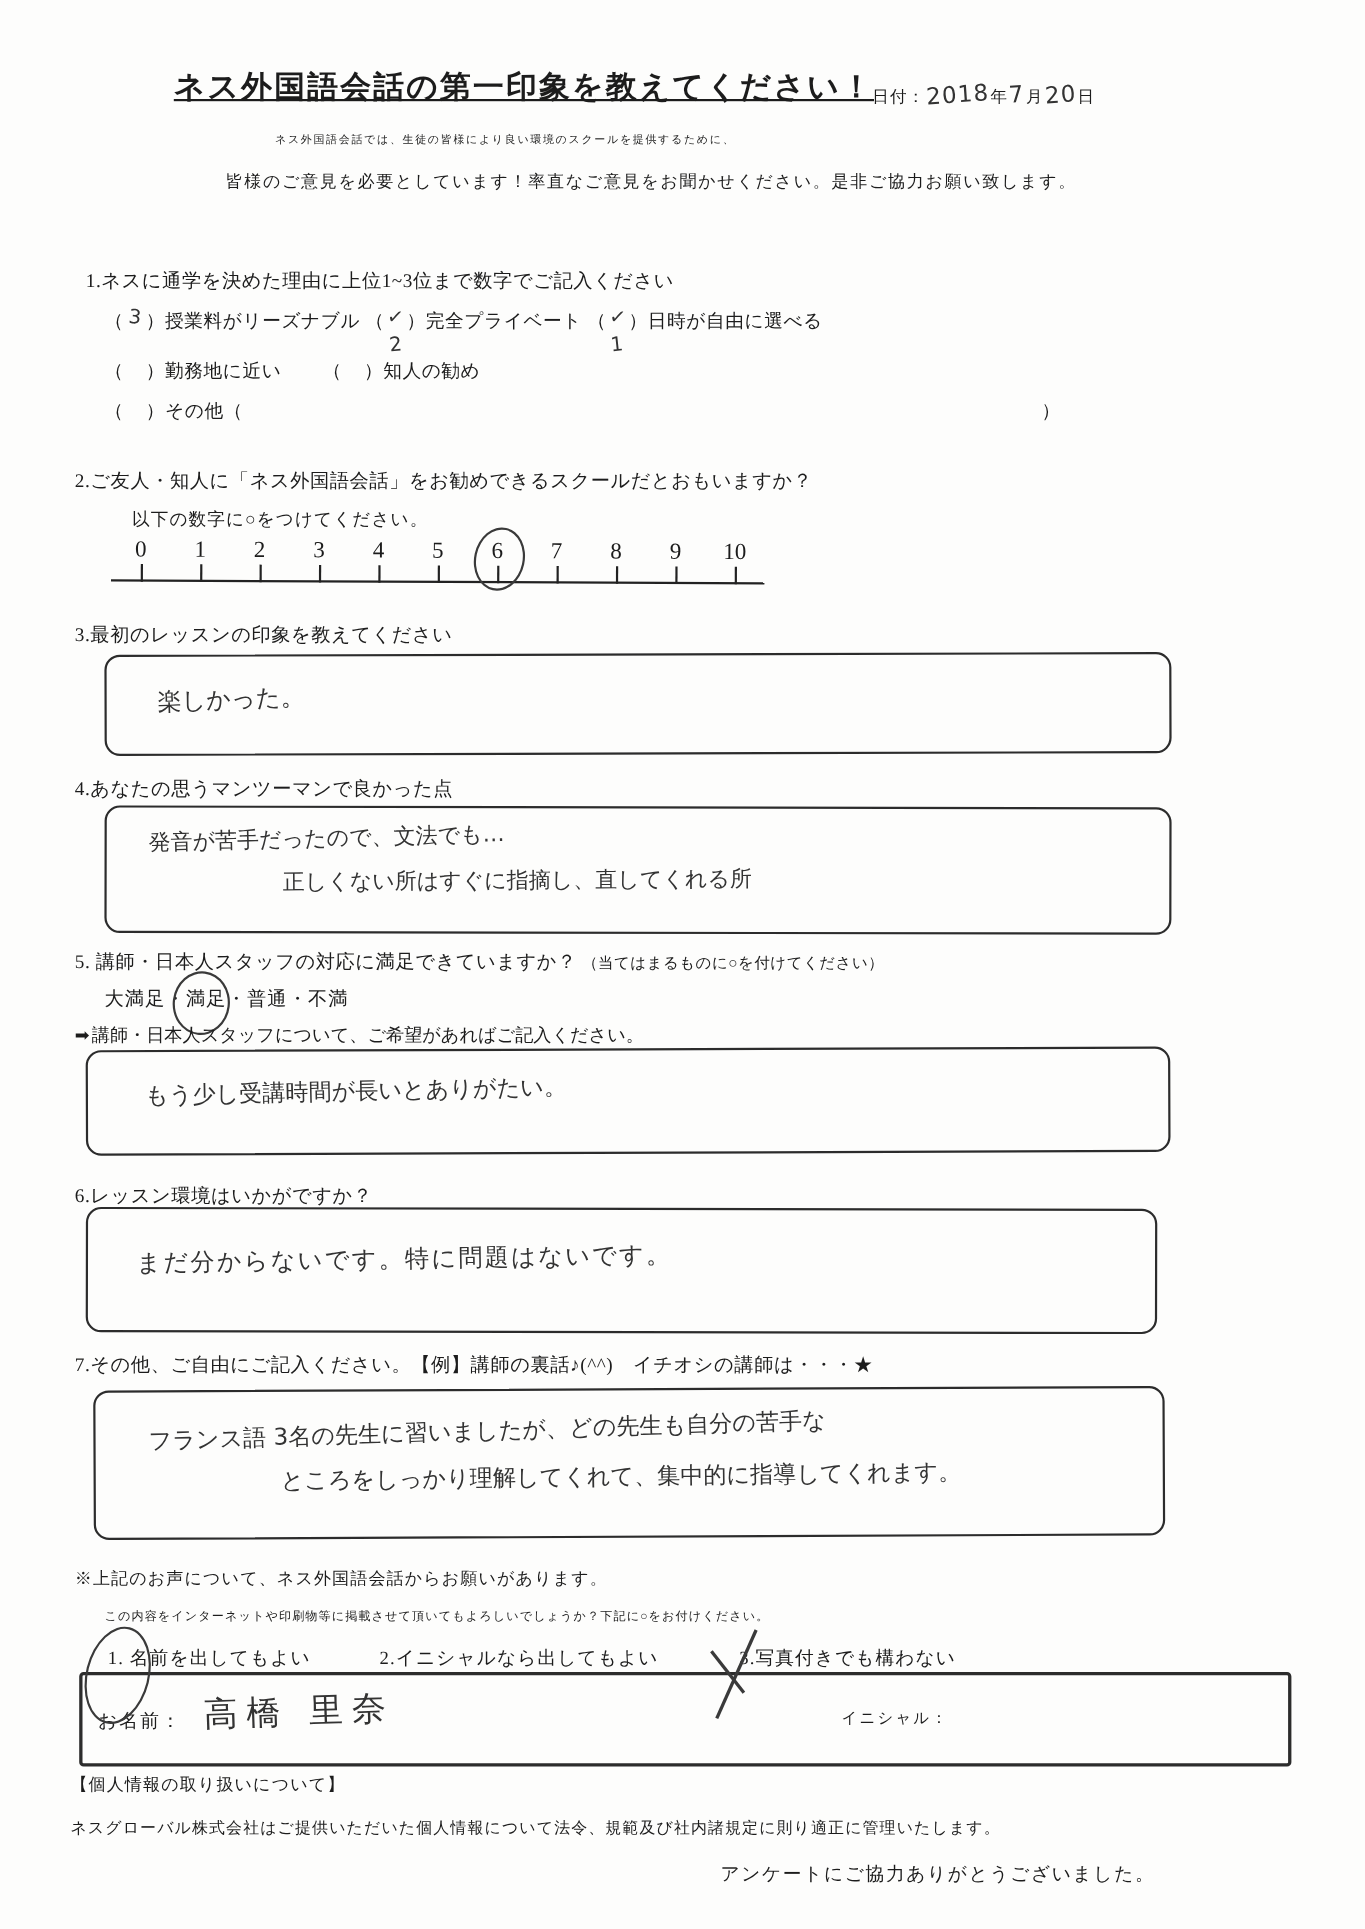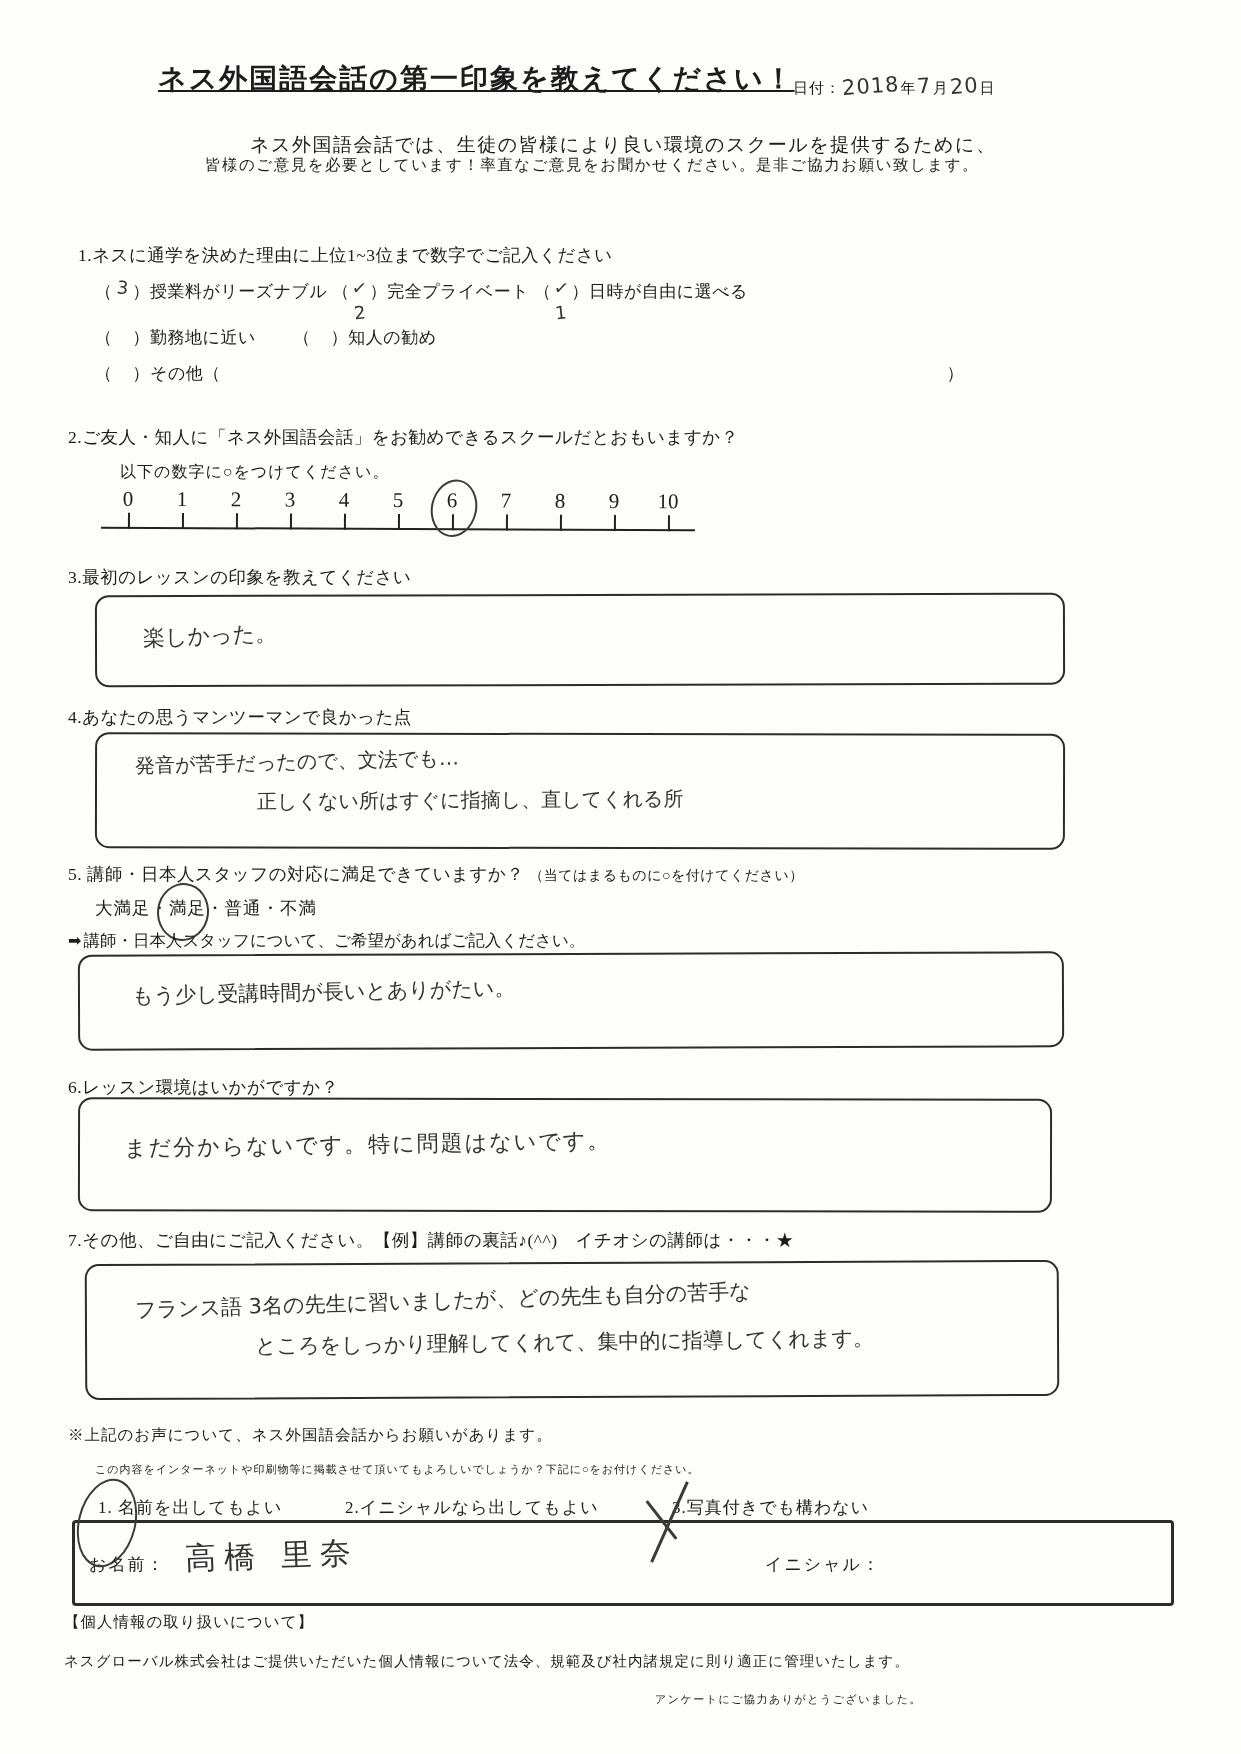--- a/index.html
+++ b/index.html
@@ -7,21 +7,21 @@
     width:1241px;height:1754px;position:relative;overflow:hidden;
     background:#fdfdfc;color:#1c1c1c;
     font-family:"Liberation Serif",serif;
   }
   .abs{position:absolute;}
   .hand{font-family:"DejaVu Sans",sans-serif;color:#333;display:inline-block;}
   
   .title{left:158px;top:60px;font-size:28px;font-weight:bold;letter-spacing:2px;text-decoration:underline;}
   .datefield{left:793px;top:74px;font-size:15px;letter-spacing:1px;white-space:nowrap;}
   .datefield .hand{font-size:21px;transform:rotate(-4deg);margin:0 1px;}
-  .intro1{left:250px;top:120px;font-size:19px;letter-spacing:1.5px;margin-top:12px;}
+  .intro1{left:250px;top:120px;font-size:10px;letter-spacing:1.5px;}
   .intro2{left:205px;top:155px;font-size:15.5px;letter-spacing:1.5px;}
   
   .qhead{font-size:17.5px;letter-spacing:0.5px;white-space:nowrap;}
   .qnote{font-size:14px;}
   
   .q1head{left:78px;top:243px;}
   .optrow{font-size:17px;white-space:nowrap;letter-spacing:0.5px;}
   .q1r1{left:95px;top:280px;}
   .q1r2{left:95px;top:326px;}
   .q1r3{left:95px;top:362px;}
@@ -73,26 +73,26 @@
   .po2{left:345px;}
   .po3{left:672px;}
   .c1{left:78px;top:1478px;width:54px;height:86px;transform:rotate(14deg);z-index:3;}
   .xbar{position:absolute;background:#3a3a3a;z-index:3;}
   .xbar1{left:668px;top:1478px;width:3px;height:88px;transform:rotate(24deg);}
   .xbar2{left:660px;top:1496px;width:3px;height:48px;transform:rotate(-38deg);}
   
   .namebox{left:72px;top:1520px;width:1096px;height:80px;border-radius:4px;border-width:3px;}
   .namelabel{left:14px;top:30px;font-size:17px;letter-spacing:2px;}
   .nameval{left:110px;top:12px;font-size:31px;letter-spacing:8px;transform:rotate(-2deg);}
-  .initlabel{left:690px;top:30px;font-size:17px;letter-spacing:2px;}
+  .initlabel{left:690px;top:30px;font-size:14px;letter-spacing:2px;}
   .initval{left:800px;top:22px;font-size:20px;}
   
   .privhead{left:64px;top:1612px;font-size:15.5px;letter-spacing:1px;font-family:Liberation Mono, monospace;}
   .privbody{left:64px;top:1652px;font-size:14.5px;letter-spacing:1px;}
-  .thanks{left:655px;top:1692px;font-size:11px;letter-spacing:1.5px;}
+  .thanks{left:655px;top:1692px;font-size:17px;letter-spacing:1.5px;}
 </style>
 </head>
 <body>
 
 <div class="abs title">ネス外国語会話の第一印象を教えてください！</div>
 <div class="abs datefield">
   <span>日付：</span><span class="hand">2018</span><span>年</span><span class="hand">7</span><span>月</span><span class="hand">20</span><span>日</span>
 </div>
 <div class="abs intro1">ネス外国語会話では、生徒の皆様により良い環境のスクールを提供するために、</div>
 <div class="abs intro2">皆様のご意見を必要としています！率直なご意見をお聞かせください。是非ご協力お願い致します。</div>

